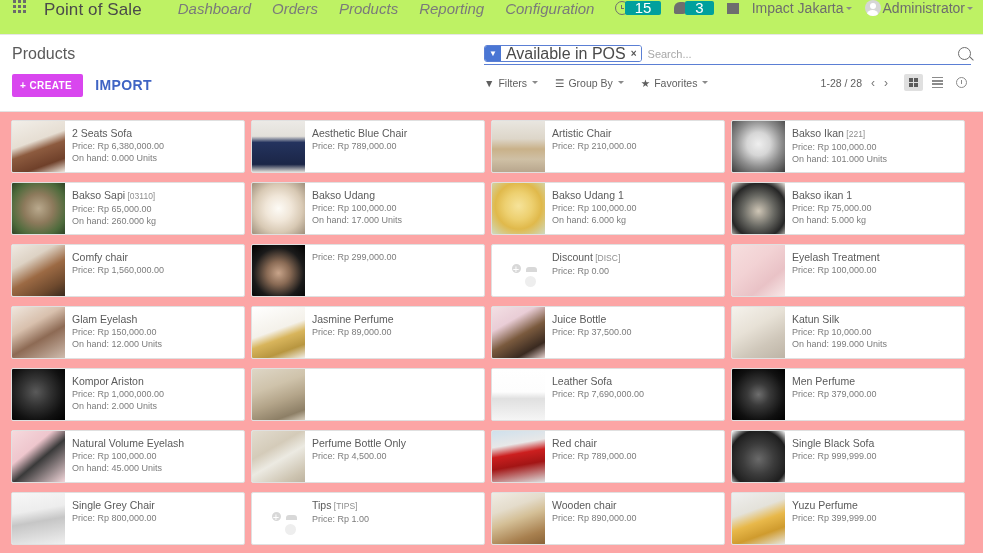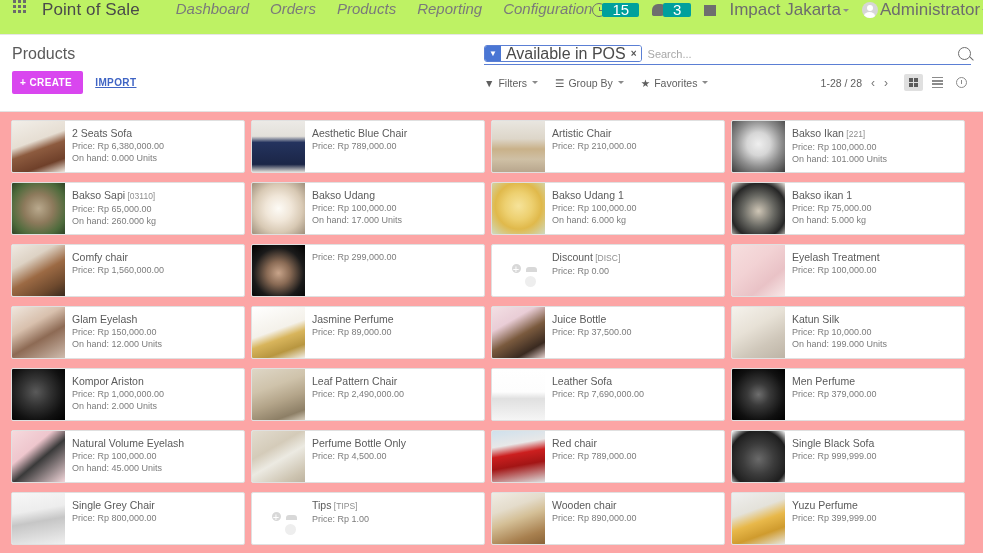--- a/index.html
+++ b/index.html
@@ -110,21 +110,21 @@
     left: 0; top: 3px; width: 12px; height: 8px;
     background: #6e6e6e;
   }
   .gift-ico::after {
     content: "";
     position: absolute;
     left: 0; top: 0px; width: 12px; height: 3px;
     background: #6e6e6e;
   }
   .nav-co, .nav-user {
-    font-size: 17px;
+    font-size: 14px;
     color: #6d6d6d;
     display: flex;
     align-items: center;
     gap: 2px;
     cursor: pointer;
     white-space: nowrap;
   }
   .caret {
     width: 0; height: 0;
     border-left: 3.2px solid transparent;
@@ -181,27 +181,26 @@
     letter-spacing: .4px;
     padding: 6px 11px 6px 8px;
     border-radius: 2px;
     cursor: pointer;
     font-family: "Liberation Sans", sans-serif;
   }
   .btn-import {
     background: none;
     border: none;
     color: #3f64c4;
-    font-size: 10px;
+    font-size: 14px;
     font-weight: bold;
     letter-spacing: .4px;
     cursor: pointer;
     padding: 6px 2px;
     font-family: "Liberation Sans", sans-serif;
-    text-decoration: underline;
   }
 
   
   .cp-right {
     position: absolute;
     right: 12px;
     top: 10px;
     width: 487px;
   }
   .searchbar {
@@ -664,24 +663,20 @@
     <div class="kcard">
       <div class="kcard-img" style="background: radial-gradient(circle at 45% 45%, rgb(90, 90, 90) 0%, rgb(51, 51, 51) 35%, rgb(17, 17, 17) 70%, rgb(0, 0, 0) 100%);"></div>
       <div class="kcard-body">
         <div class="kname">Kompor Ariston</div>
         <div class="kline">Price: Rp 1,000,000.00</div>
         <div class="kline">On hand: 2.000 Units</div>
       </div>
     </div>
     <div class="kcard">
       <div class="kcard-img" style="background: linear-gradient(160deg, rgb(222, 214, 198) 0%, rgb(207, 195, 171) 35%, rgb(179, 164, 137) 60%, rgb(141, 127, 102) 85%, rgb(214, 205, 188) 100%);"></div>
-      <div class="kcard-body">
-        <div class="kname">Leaf Pattern Chair</div>
-        <div class="kline">Price: Rp 2,490,000.00</div>
-      </div>
     </div>
     <div class="kcard">
       <div class="kcard-img" style="background: linear-gradient(rgb(255, 255, 255) 0%, rgb(253, 253, 253) 45%, rgb(224, 224, 224) 58%, rgb(245, 245, 245) 100%);"></div>
       <div class="kcard-body">
         <div class="kname">Leather Sofa</div>
         <div class="kline">Price: Rp 7,690,000.00</div>
       </div>
     </div>
     <div class="kcard">
       <div class="kcard-img" style="background: radial-gradient(circle, rgb(110, 110, 110) 0%, rgb(58, 58, 58) 30%, rgb(16, 16, 16) 70%, rgb(0, 0, 0) 100%);"></div>

